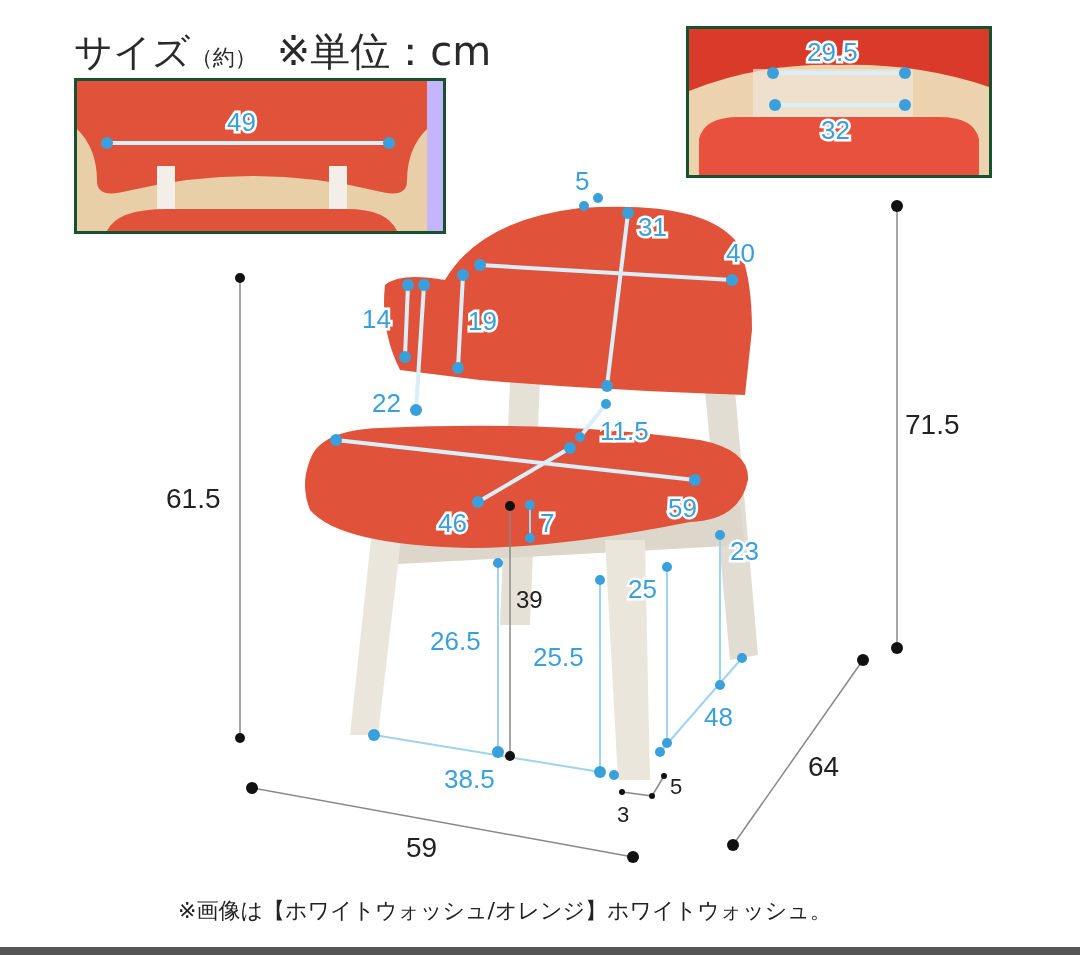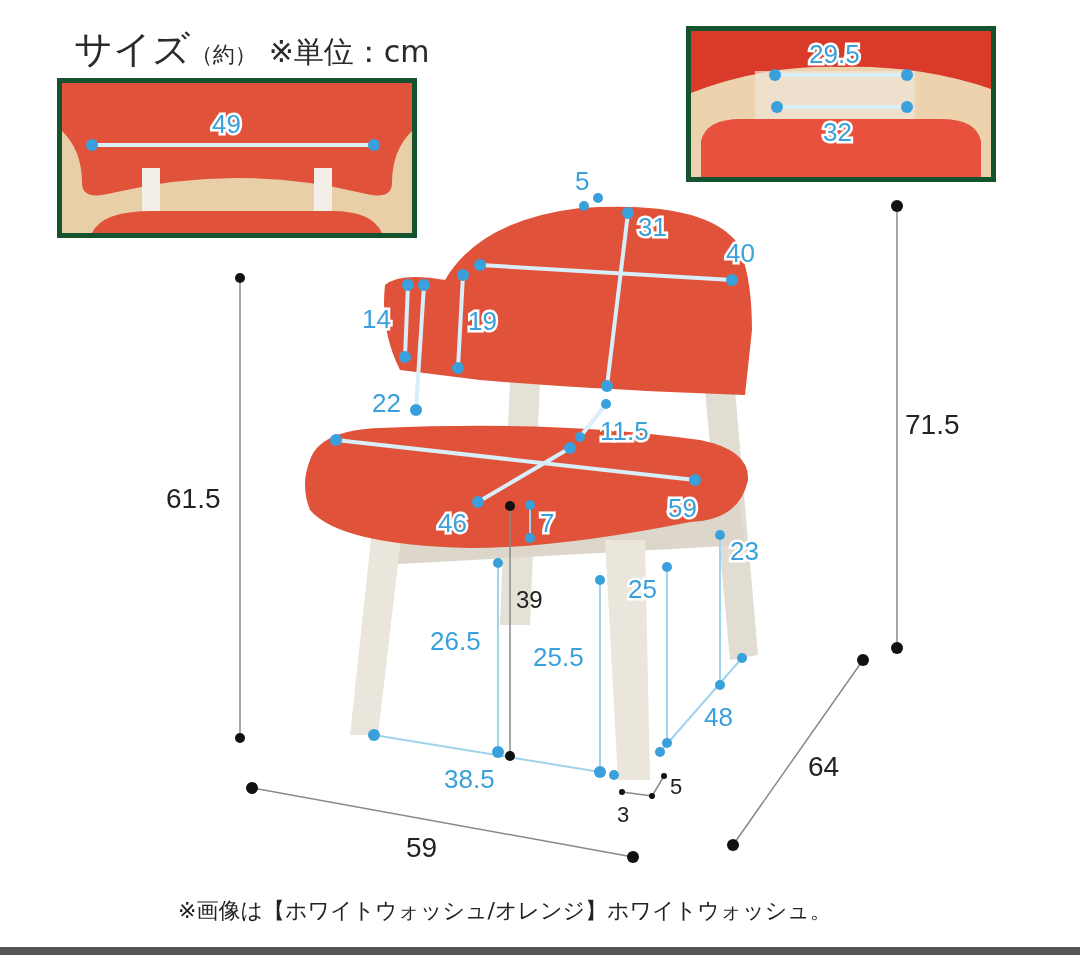--- a/index.html
+++ b/index.html
@@ -1,34 +1,34 @@
 <!DOCTYPE html>
 <html><head>
 <meta charset="utf-8">
 <style>
   html,body{margin:0;padding:0;background:#fff;}
   body{width:1080px;height:955px;position:relative;overflow:hidden;font-family:"DejaVu Sans","Liberation Sans",sans-serif;}
   .title{position:absolute;left:74px;top:24px;font-size:38px;color:#2a2a2a;white-space:nowrap;}
   .title .sub{font-size:22px;}
-  .title .unit{font-size:30px;margin-left:12px;}
-  .inset{position:absolute;border:5px solid #14532d;overflow:hidden;background:#c4b5fd;text-decoration:underline;}
+  .title .unit{font-size:40px;margin-left:20px;}
+  .inset{position:absolute;border:3px solid #14532d;overflow:hidden;background:#c4b5fd;text-decoration:underline;}
   svg{position:absolute;left:0;top:0;}
   .lbl{font-family:"Liberation Sans",sans-serif;font-size:26px;fill:#39a0db;stroke:#fff;stroke-width:5px;paint-order:stroke;}
   .blk{font-family:"Liberation Sans",sans-serif;font-size:28px;fill:#222;}
   .footer{position:absolute;left:178px;top:896px;font-size:22px;color:#222;white-space:nowrap;}
   .bottom-bar{position:absolute;left:0;top:947px;width:1080px;height:8px;background:#555;}
 </style>
 </head>
 <body>
 
 <div class="title">
   <span>サイズ</span><span class="sub">（約）</span><span class="unit">※単位：cm</span>
 </div>
 
-<div class="inset" style="left:57px;top:78px;width:350px;height:150px;">
+<div class="inset" style="left:74px;top:78px;width:350px;height:150px;padding-left:16px;">
   <svg width="350" height="150">
     <rect x="0" y="0" width="350" height="150" fill="#e8cfa8"></rect>
     <path d="M-10,0 L360,0 L360,40 Q330,60 330,100 Q330,118 300,110 Q175,80 50,110 Q20,118 20,100 Q20,60 -10,40 Z" fill="#e0523a"></path>
     <rect x="80" y="85" width="18" height="55" fill="#f3efe8"></rect>
     <rect x="252" y="85" width="18" height="55" fill="#f3efe8"></rect>
     <path d="M30,150 Q40,128 90,128 L270,128 Q310,128 320,150 Z" fill="#e0523a"></path>
     <line x1="30" y1="62" x2="312" y2="62" stroke="#d8eef9" stroke-width="4"></line>
     <circle cx="30" cy="62" r="6" fill="#39a0db"></circle>
     <circle cx="312" cy="62" r="6" fill="#39a0db"></circle>
     <text class="lbl" x="150" y="50">49</text>

